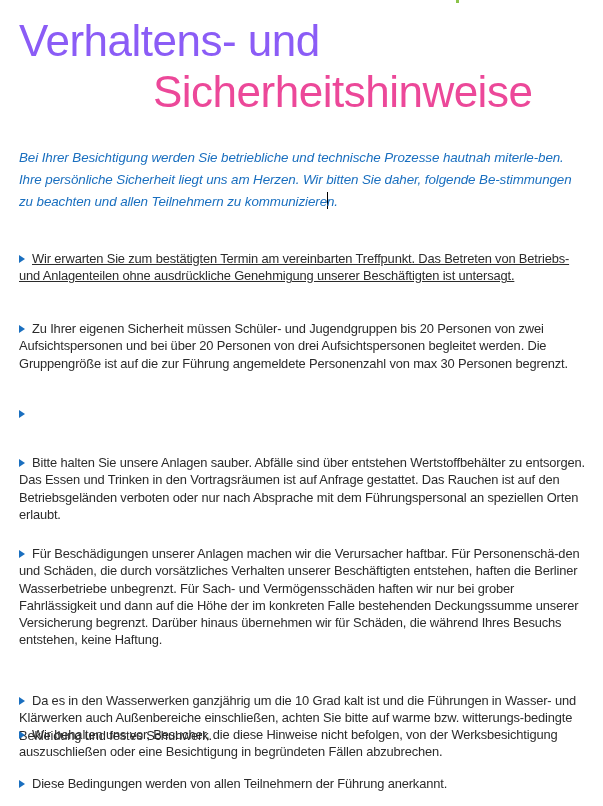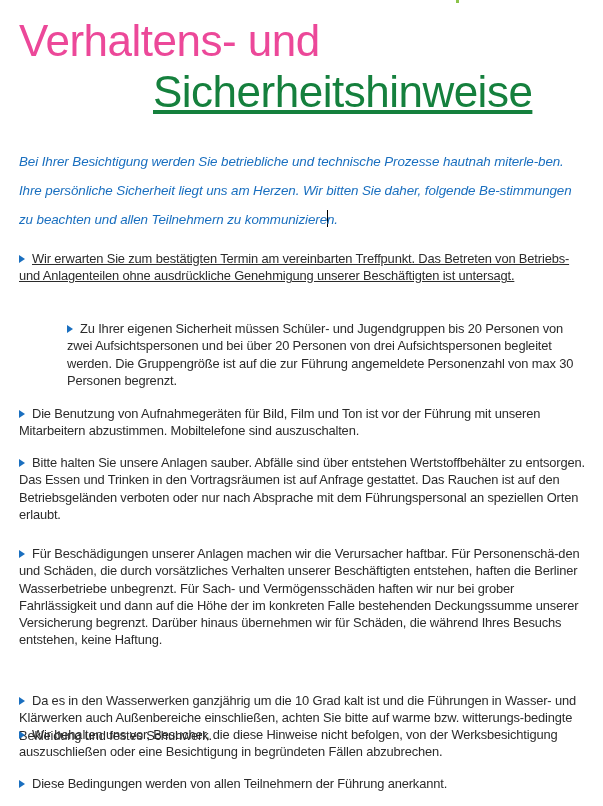--- a/index.html
+++ b/index.html
@@ -27,37 +27,36 @@
       position: absolute;
       margin: 0;
       font-weight: normal;
       font-size: 44px;
       line-height: 48px;
       letter-spacing: -0.5px;
     }
     .title-line1 {
       left: 19px;
       top: 17px;
-      color: #ec4899;
+      color: #8b5cf6;
     }
     .title-line2 {
       left: 153px;
       top: 68px;
-      color: #15803d;
-      text-decoration: underline;
+      color: #ec4899;
     }
     .intro {
       position: absolute;
       left: 19px;
       top: 147px;
       width: 570px;
       margin: 0;
       font-style: italic;
       font-size: 13.4px;
-      line-height: 29px;
+      line-height: 22px;
       color: #1a6fbf;
       letter-spacing: -0.1px;
     }
     .cursor {
       display: inline-block;
       width: 1px;
       height: 17px;
       background: #000;
       vertical-align: -3px;
       margin: 0 -1px 0 0;
@@ -81,40 +80,40 @@
       display: inline-block;
       width: 0;
       height: 0;
       border-top: 4.5px solid transparent;
       border-bottom: 4.5px solid transparent;
       border-left: 6px solid #1a6fbf;
       margin-right: 7px;
       vertical-align: 0px;
     }
     .r1 { position: absolute; top: 0; text-decoration: underline; }
-    .r2 { position: absolute; top: 70px; margin-left: 48px; }
+    .r2 { position: absolute; top: 70px; }
     .r3 { position: absolute; top: 155px; }
     .r4 { position: absolute; top: 204px; }
     .r5 { position: absolute; top: 295px; }
     .r6 { position: absolute; top: 409px; margin-top: 33px; }
     .r7 { position: absolute; top: 476px; }
     .r8 { position: absolute; top: 525px; }
   </style>
 </head>
 <body>
 
 <div class="top-mark"></div>
 
 <h1 class="title title-line1">Verhaltens- und</h1>
 <h1 class="title title-line2">Sicherheitshinweise</h1>
 
 <p class="intro"><span>Bei Ihrer Besichtigung werden Sie betriebliche und technische Prozesse hautnah miterle-ben. Ihre persönliche Sicherheit liegt uns am Herzen. Wir bitten Sie daher, folgende Be-stimmungen zu beachten und allen Teilnehmern zu kommuniziere</span><span class="cursor"></span><span>n.</span></p>
 
 <ul class="rules">
   <li class="rule r1"><span class="bullet"></span><span>Wir erwarten Sie zum bestätigten Termin am vereinbarten Treffpunkt. Das Betreten von Betriebs- und Anlagenteilen ohne ausdrückliche Genehmigung unserer Beschäftigten ist untersagt.</span></li>
   <li class="rule r2"><span class="bullet"></span><span>Zu Ihrer eigenen Sicherheit müssen Schüler- und Jugendgruppen bis 20 Personen von zwei Aufsichtspersonen und bei über 20 Personen von drei Aufsichtspersonen begleitet werden. Die Gruppengröße ist auf die zur Führung angemeldete Personenzahl von max 30 Personen begrenzt.</span></li>
-  <li class="rule r3"><span class="bullet"></span><span>Die Benutzung von Aufnahmegeräten für Bild, Film und Ton ist vor der Führung mit unseren Mitarbeitern abzustimmen. Mobiltelefone sind auszuschalten.</span></li>
+  <li class="rule r3"><span class="bullet"></span></li>
   <li class="rule r4"><span class="bullet"></span><span>Bitte halten Sie unsere Anlagen sauber. Abfälle sind über entstehen Wertstoffbehälter zu entsorgen. Das Essen und Trinken in den Vortragsräumen ist auf Anfrage gestattet. Das Rauchen ist auf den Betriebsgeländen verboten oder nur nach Absprache mit dem Führungspersonal an speziellen Orten erlaubt.</span></li>
   <li class="rule r5"><span class="bullet"></span><span>Für Beschädigungen unserer Anlagen machen wir die Verursacher haftbar. Für Personenschä-den und Schäden, die durch vorsätzliches Verhalten unserer Beschäftigten entstehen, haften die Berliner Wasserbetriebe unbegrenzt. Für Sach- und Vermögensschäden haften wir nur bei grober Fahrlässigkeit und dann auf die Höhe der im konkreten Falle bestehenden Deckungssumme unserer Versicherung begrenzt. Darüber hinaus übernehmen wir für Schäden, die während Ihres Besuchs entstehen, keine Haftung.</span></li>
   <li class="rule r6"><span class="bullet"></span><span>Da es in den Wasserwerken ganzjährig um die 10 Grad kalt ist und die Führungen in Wasser- und Klärwerken auch Außenbereiche einschließen, achten Sie bitte auf warme bzw. witterungs-bedingte Bekleidung und festes Schuhwerk.</span></li>
   <li class="rule r7"><span class="bullet"></span><span>Wir behalten uns vor, Besucher, die diese Hinweise nicht befolgen, von der Werksbesichtigung auszuschließen oder eine Besichtigung in begründeten Fällen abzubrechen.</span></li>
   <li class="rule r8"><span class="bullet"></span><span>Diese Bedingungen werden von allen Teilnehmern der Führung anerkannt.</span></li>
 </ul>
 
 </body></html>

